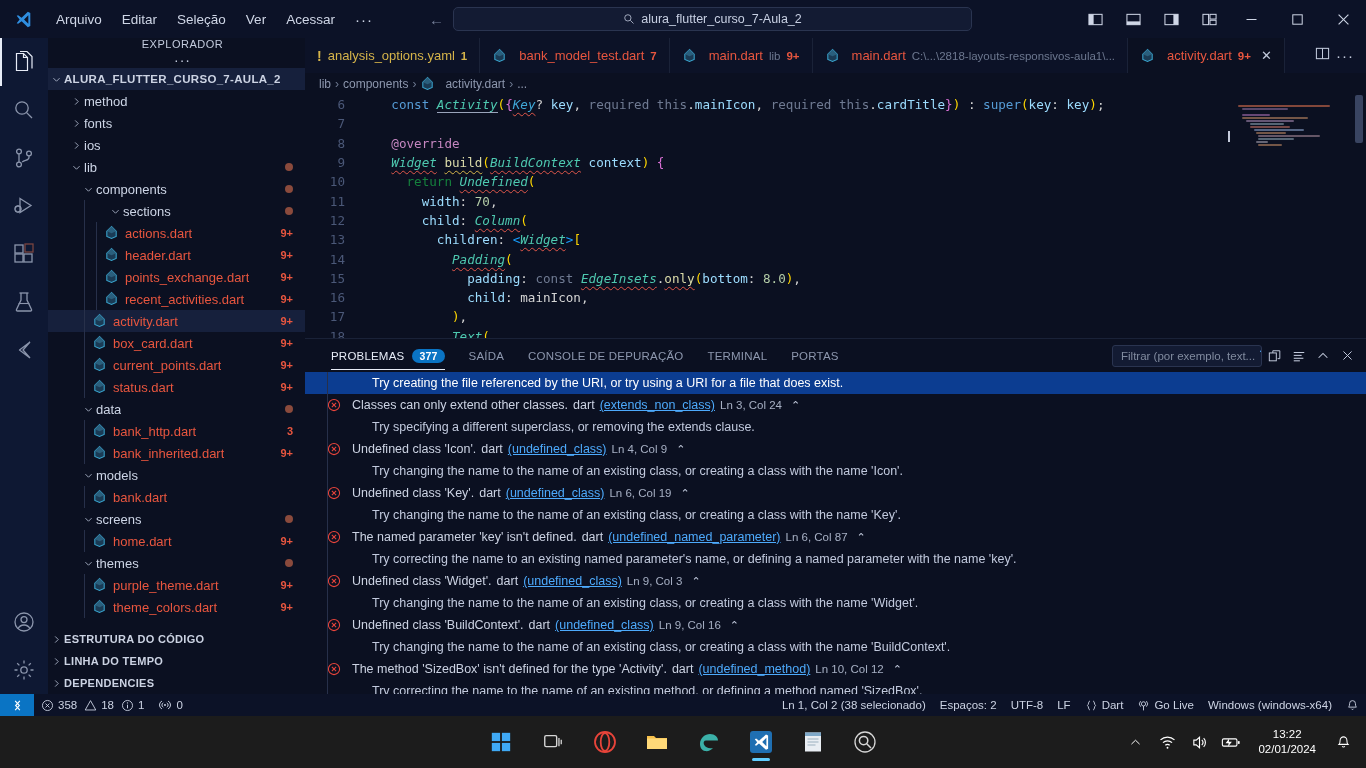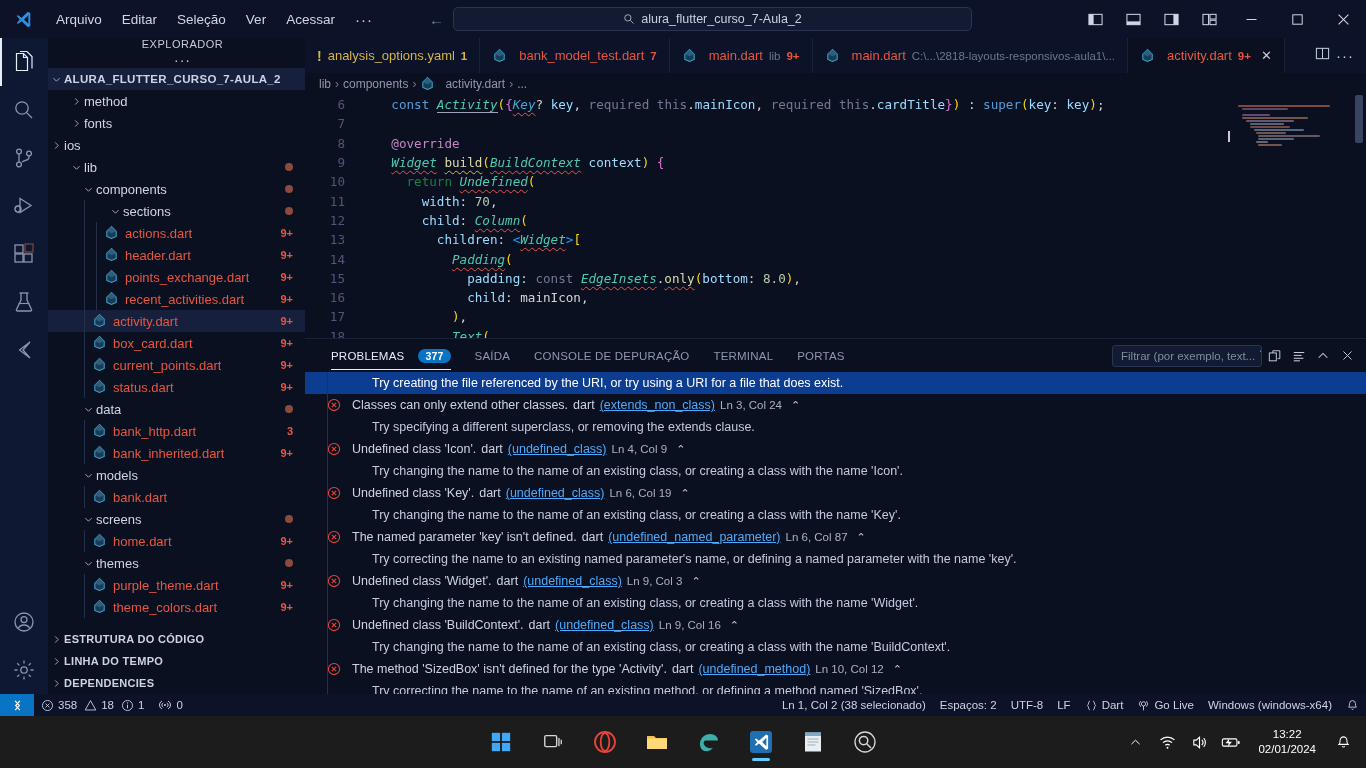--- a/index.html
+++ b/index.html
@@ -167,21 +167,21 @@
   .mm-cursor { position:absolute; left:-6px; top:36px; width:2px; height:11px; background:#cfd6e6; }
   .ed-scroll { position:absolute; right:2px; top:0; width:10px; height:243px; }
   .ed-scroll-thumb { position:absolute; right:1px; top:0; width:8px; height:48px; background:#394461; border-radius:2px;}
 
   
   .panel {
     position: absolute; left: 305px; top: 338px; width: 1061px; height: 356px;
     background: #0b1021; border-top: 1px solid #1a2238;
   }
   .panel-tabs { height: 33px; display: flex; align-items: center; padding-left: 14px; gap: 0; }
-  .ptab { font-size: 11.5px; color: #8d97ae; padding: 0 12px; height: 33px; display: flex; align-items: center; gap: 14px; position: relative; letter-spacing: .2px; }
+  .ptab { font-size: 11.5px; color: #8d97ae; padding: 0 12px; height: 33px; display: flex; align-items: center; gap: 8px; position: relative; letter-spacing: .2px; }
   .ptab.active { color: #e7ecf7; }
   .ptab.active::after { content:''; position:absolute; left:12px; right:12px; bottom:2px; height:1px; background:#e7ecf7; }
   .pcount { background: #0a74c4; color: #fff; border-radius: 9px; padding: 1px 7px; font-size: 10.5px; font-weight: bold; }
   .panel-actions { margin-left: auto; display: flex; align-items: center; gap: 2px; padding-right: 8px; }
   .filterbox {
     width: 150px; height: 22px; background: #131b33; border: 1px solid #2a3450; border-radius: 3px;
     display: flex; align-items: center; padding: 0 4px 0 8px; gap: 4px; color: #818b9f; font-size: 11.5px;
     white-space: nowrap; overflow: hidden;
   }
   .pact { width: 22px; height: 22px; display: flex; align-items: center; justify-content: center; color: #c3cbdd; }
@@ -389,21 +389,21 @@
           <span class="label folder-label">method</span>
         </div>
         <div class="row" style="padding-left:20px">
           <span class="chev">
             <svg width="11" height="11" viewBox="0 0 16 16">
               <path d="M6 3.5 10.5 8 6 12.5" fill="none" stroke="currentColor" stroke-width="1.3"></path>
             </svg>
           </span>
           <span class="label folder-label">fonts</span>
         </div>
-        <div class="row" style="">
+        <div class="row" style="padding-left:20px">
           <span class="chev">
             <svg width="11" height="11" viewBox="0 0 16 16">
               <path d="M6 3.5 10.5 8 6 12.5" fill="none" stroke="currentColor" stroke-width="1.3"></path>
             </svg>
           </span>
           <span class="label folder-label">ios</span>
         </div>
         <div class="row" style="padding-left:20px">
           <span class="chev">
             <svg width="11" height="11" viewBox="0 0 16 16">

